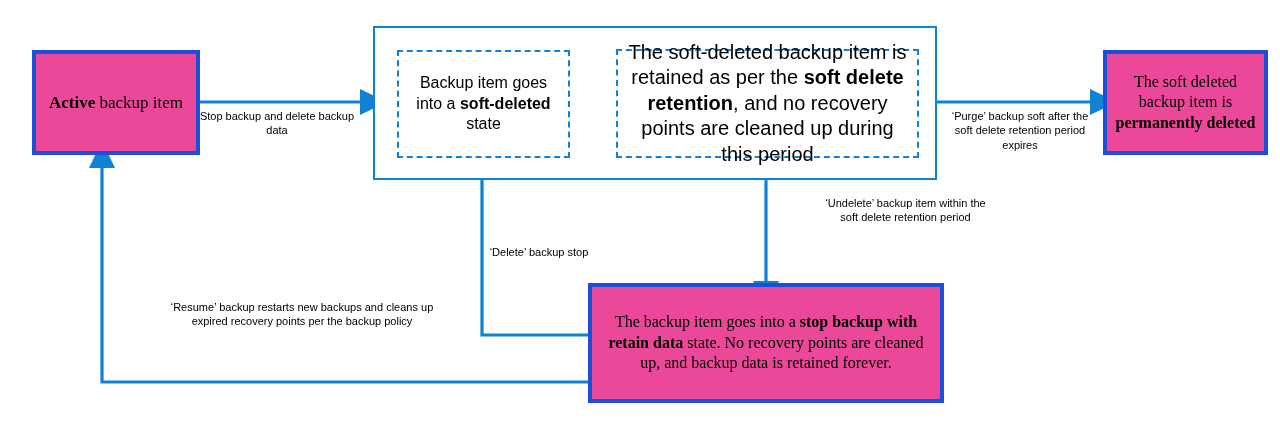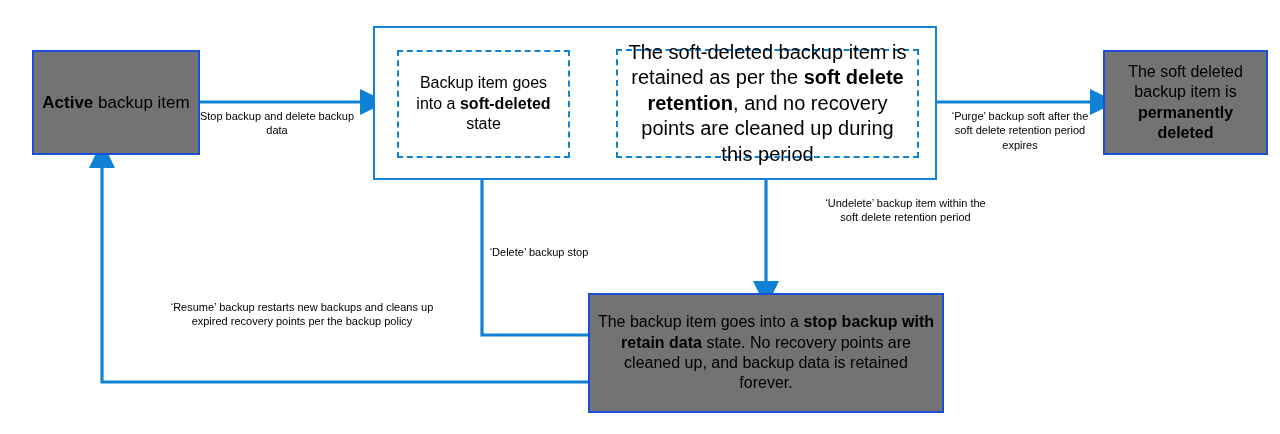--- a/index.html
+++ b/index.html
@@ -29,22 +29,23 @@
     position: absolute;
     box-sizing: border-box;
     display: flex;
     align-items: center;
     justify-content: center;
     text-align: center;
     color: #000000;
     line-height: 1.28;
   }
   .node-solid {
-    border: 2px solid #1d4ed8;
-    background: #737373;
+    border: 4px solid #1d4ed8;
+    background: #ec4899;
+    font-family: Liberation Serif, serif;
   }
   .node-dashed {
     border: 2px dashed #0f82d6;
     background: #ffffff;
   }
   .node-container {
     border: 2px solid #0f82d6;
     background: #ffffff;
   }
   .node-inner {
@@ -103,21 +104,21 @@
   </div>
 
   <div class="node node-dashed" style="left:616px; top:49px; width:303px; height:109px; font-size:20px;text-align:center;">
     <div class="node-inner">The soft-deleted backup item is retained as per the <b>soft delete retention</b>, and no recovery points are cleaned up during this period</div>
   </div>
 
   <div class="node node-solid" style="left:1103px; top:50px; width:165px; height:105px; font-size:16px;">
     <div class="node-inner">The soft deleted backup item is <b>permanently deleted</b></div>
   </div>
 
-  <div class="node node-solid" style="left:588px; top:293px; width:356px; height:120px; font-size:16px;">
+  <div class="node node-solid" style="left:588px; top:283px; width:356px; height:120px; font-size:16px;">
     <div class="node-inner">The backup item goes into a <b>stop backup with retain data</b> state. No recovery points are cleaned up, and backup data is retained forever.</div>
   </div>
 
   <div class="edge-label" style="left:192px; top:109px; width:170px;">Stop backup and delete  backup data</div>
 
   <div class="edge-label" style="left:946px; top:109px; width:148px;">‘Purge’ backup soft after the soft delete retention period expires</div>
 
   <div class="edge-label" style="left:823px; top:196px; width:165px;">‘Undelete’ backup item within the soft delete retention period</div>
 
   <div class="edge-label" style="left:489px; top:245px; width:100px;">‘Delete’ backup stop</div>

